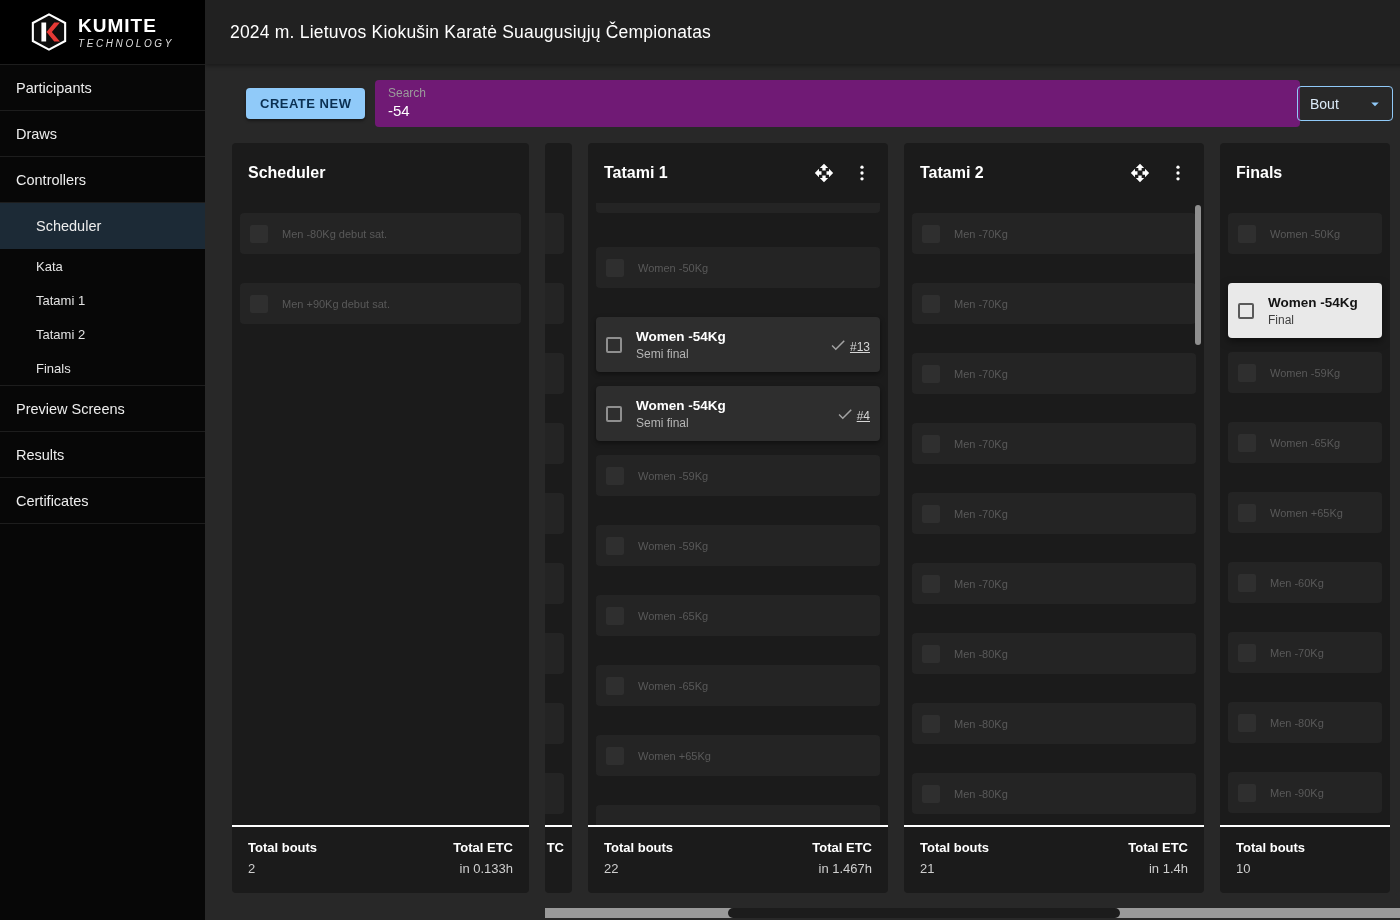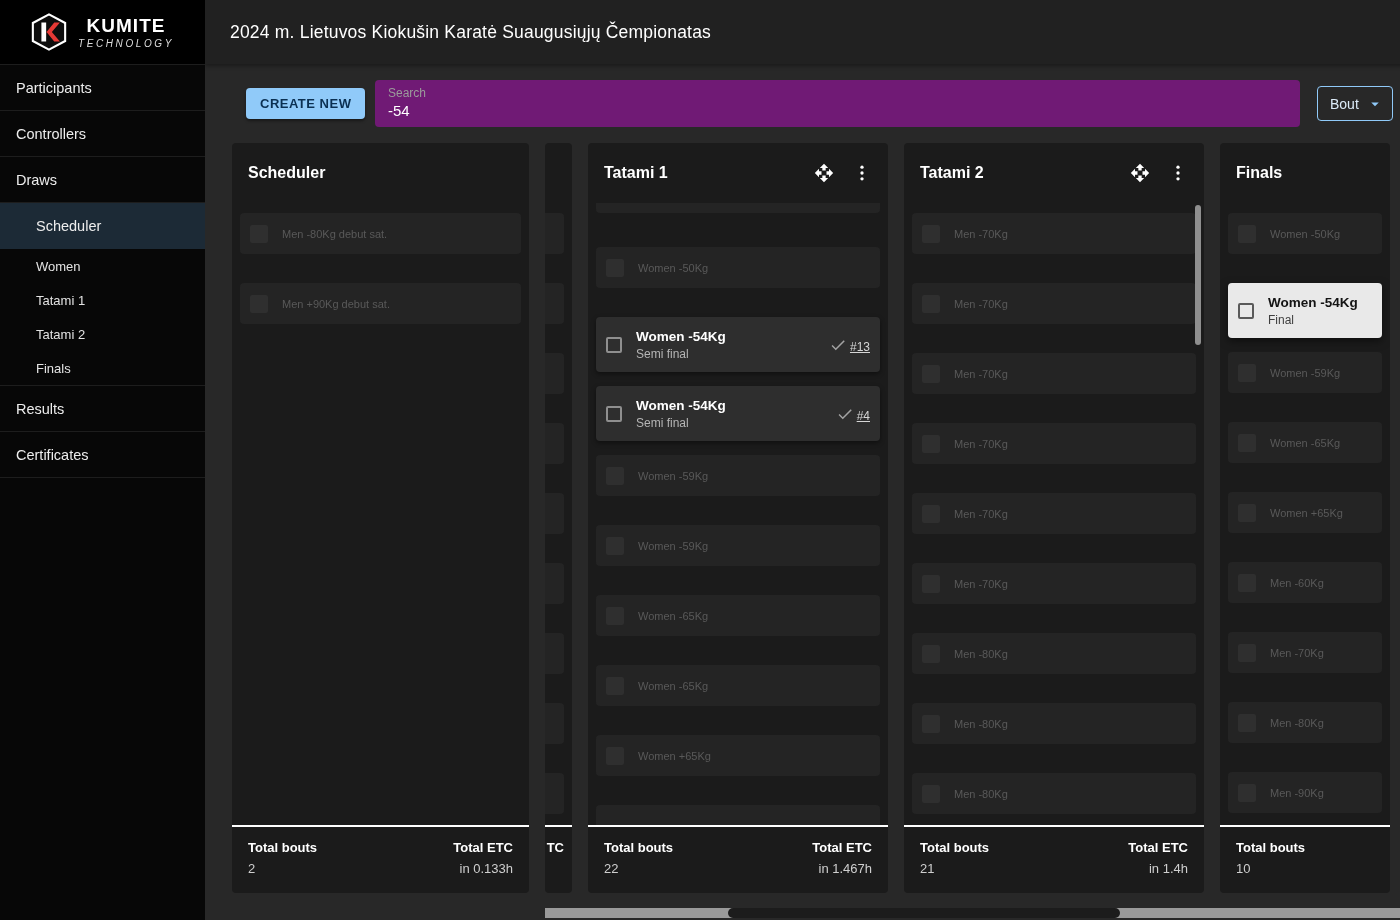--- a/index.html
+++ b/index.html
@@ -1,21 +1,21 @@
 <!DOCTYPE html>
 <html><head>
 <meta charset="utf-8">
 <style>
   * { margin:0; padding:0; box-sizing:border-box; }
   html,body { width:1400px; height:920px; overflow:hidden; background:#282828;
               font-family:"Liberation Sans", sans-serif; }
 
   
   .sidebar { position:absolute; left:0; top:0; width:205px; height:920px; background:#070707; z-index:5; }
-  .brand { height:64px; display:flex; align-items:center; gap:10px; padding-left:30px; background:#000; cursor:pointer;text-align:center; }
+  .brand { height:64px; display:flex; align-items:center; gap:10px; padding-left:30px; background:#000; cursor:pointer; }
   .brand-name { font-size:19px; font-weight:700; color:#fff; letter-spacing:1px; }
   .brand-tag { font-size:10px; font-style:italic; color:#ddd; letter-spacing:2.6px; margin-top:1px; }
   .nav { border-top:1px solid #1d1d1d; }
   .nav-item { height:46px; display:flex; align-items:center; padding-left:16px; font-size:14.5px;
               color:#ededed; border-bottom:1px solid #1d1d1d; cursor:pointer; }
   .nav-item.sub1 { padding-left:36px; border-bottom:none; }
   .nav-item.selected { background:#1c2a36; }
   .nav-item.sub2 { padding-left:36px; height:34px; font-size:13px; border-bottom:none; color:#e3e3e3; }
   .subgroup { border-bottom:1px solid #1d1d1d; }
 
@@ -27,21 +27,21 @@
   
   .toolbar { position:absolute; left:222px; top:64px; width:1195px; height:79px; }
   .create-btn { position:absolute; left:24px; top:24px; height:31px; padding:0 14px; background:#90caf9;
                 color:#0b3052; font-family:"Liberation Sans",sans-serif; font-size:13px; font-weight:700;
                 letter-spacing:.5px; border:none; border-radius:4px; box-shadow:0 2px 3px rgba(0,0,0,.4); cursor:pointer; }
   .search { position:absolute; left:153px; top:16px; width:925px; height:47px; background:#701a75;
             border-radius:4px; padding:6px 13px; cursor:text; }
   .search-label { display:block; font-size:12px; color:#9b9b9b; }
   .search-input { display:block; width:100%; background:transparent; border:none; outline:none;
                   color:#fff; font-size:15px; margin-top:2px; font-family:"Liberation Sans",sans-serif; }
-  .bout-btn { position:absolute; right:24px; top:22px; width:76px; height:35px; background:transparent;
+  .bout-btn { position:absolute; right:24px; top:22px; width:96px; height:35px; background:transparent;
               border:1px solid #90caf9; border-radius:4px; color:#dcebf8; font-size:14px;
               display:flex; align-items:center; justify-content:space-between; padding:0 8px 0 12px;
               cursor:pointer; font-family:"Liberation Sans",sans-serif; }
 
   
   .board { position:absolute; left:205px; top:143px; width:1195px; height:750px; }
   .column { position:absolute; top:0; height:750px; background:#1b1b1b; border-radius:4px; }
   .col-header { height:60px; display:flex; align-items:center; padding:0 16px; }
   .col-title { font-size:16px; font-weight:600; color:#fff; flex:1; }
   .col-icons { display:flex; gap:18px; align-items:center; }
@@ -97,29 +97,30 @@
       <polygon points="12,10 17,10 17,30 12,30" fill="#ffffff"></polygon>
       <polygon points="17,20.6 25.5,10 31.5,10 23,20 31.5,30 25.5,30 17,19.6" fill="#e53935"></polygon>
     </svg>
     <div class="brand-text">
       <div class="brand-name">KUMITE</div>
       <div class="brand-tag">TECHNOLOGY</div>
     </div>
   </div>
   <nav class="nav">
     <div class="nav-item">Participants</div>
+    <div class="nav-item">Draws</div>
     <div class="nav-item">Controllers</div>
-    <div class="nav-item">Draws</div>
     <div class="nav-item sub1 selected">Scheduler</div>
     <div class="subgroup">
-      <div class="nav-item sub2">Women</div>
+      <div class="nav-item sub2">Kata</div>
       <div class="nav-item sub2">Tatami 1</div>
       <div class="nav-item sub2">Tatami 2</div>
       <div class="nav-item sub2">Finals</div>
     </div>
+    <div class="nav-item">Preview Screens</div>
     <div class="nav-item">Results</div>
     <div class="nav-item">Certificates</div>
   </nav>
 </aside>
 
 <header class="appbar">
   <div class="appbar-title">2024 m. Lietuvos Kiokušin Karatė Suaugusiųjų Čempionatas</div>
 </header>
 
 <div class="toolbar">

